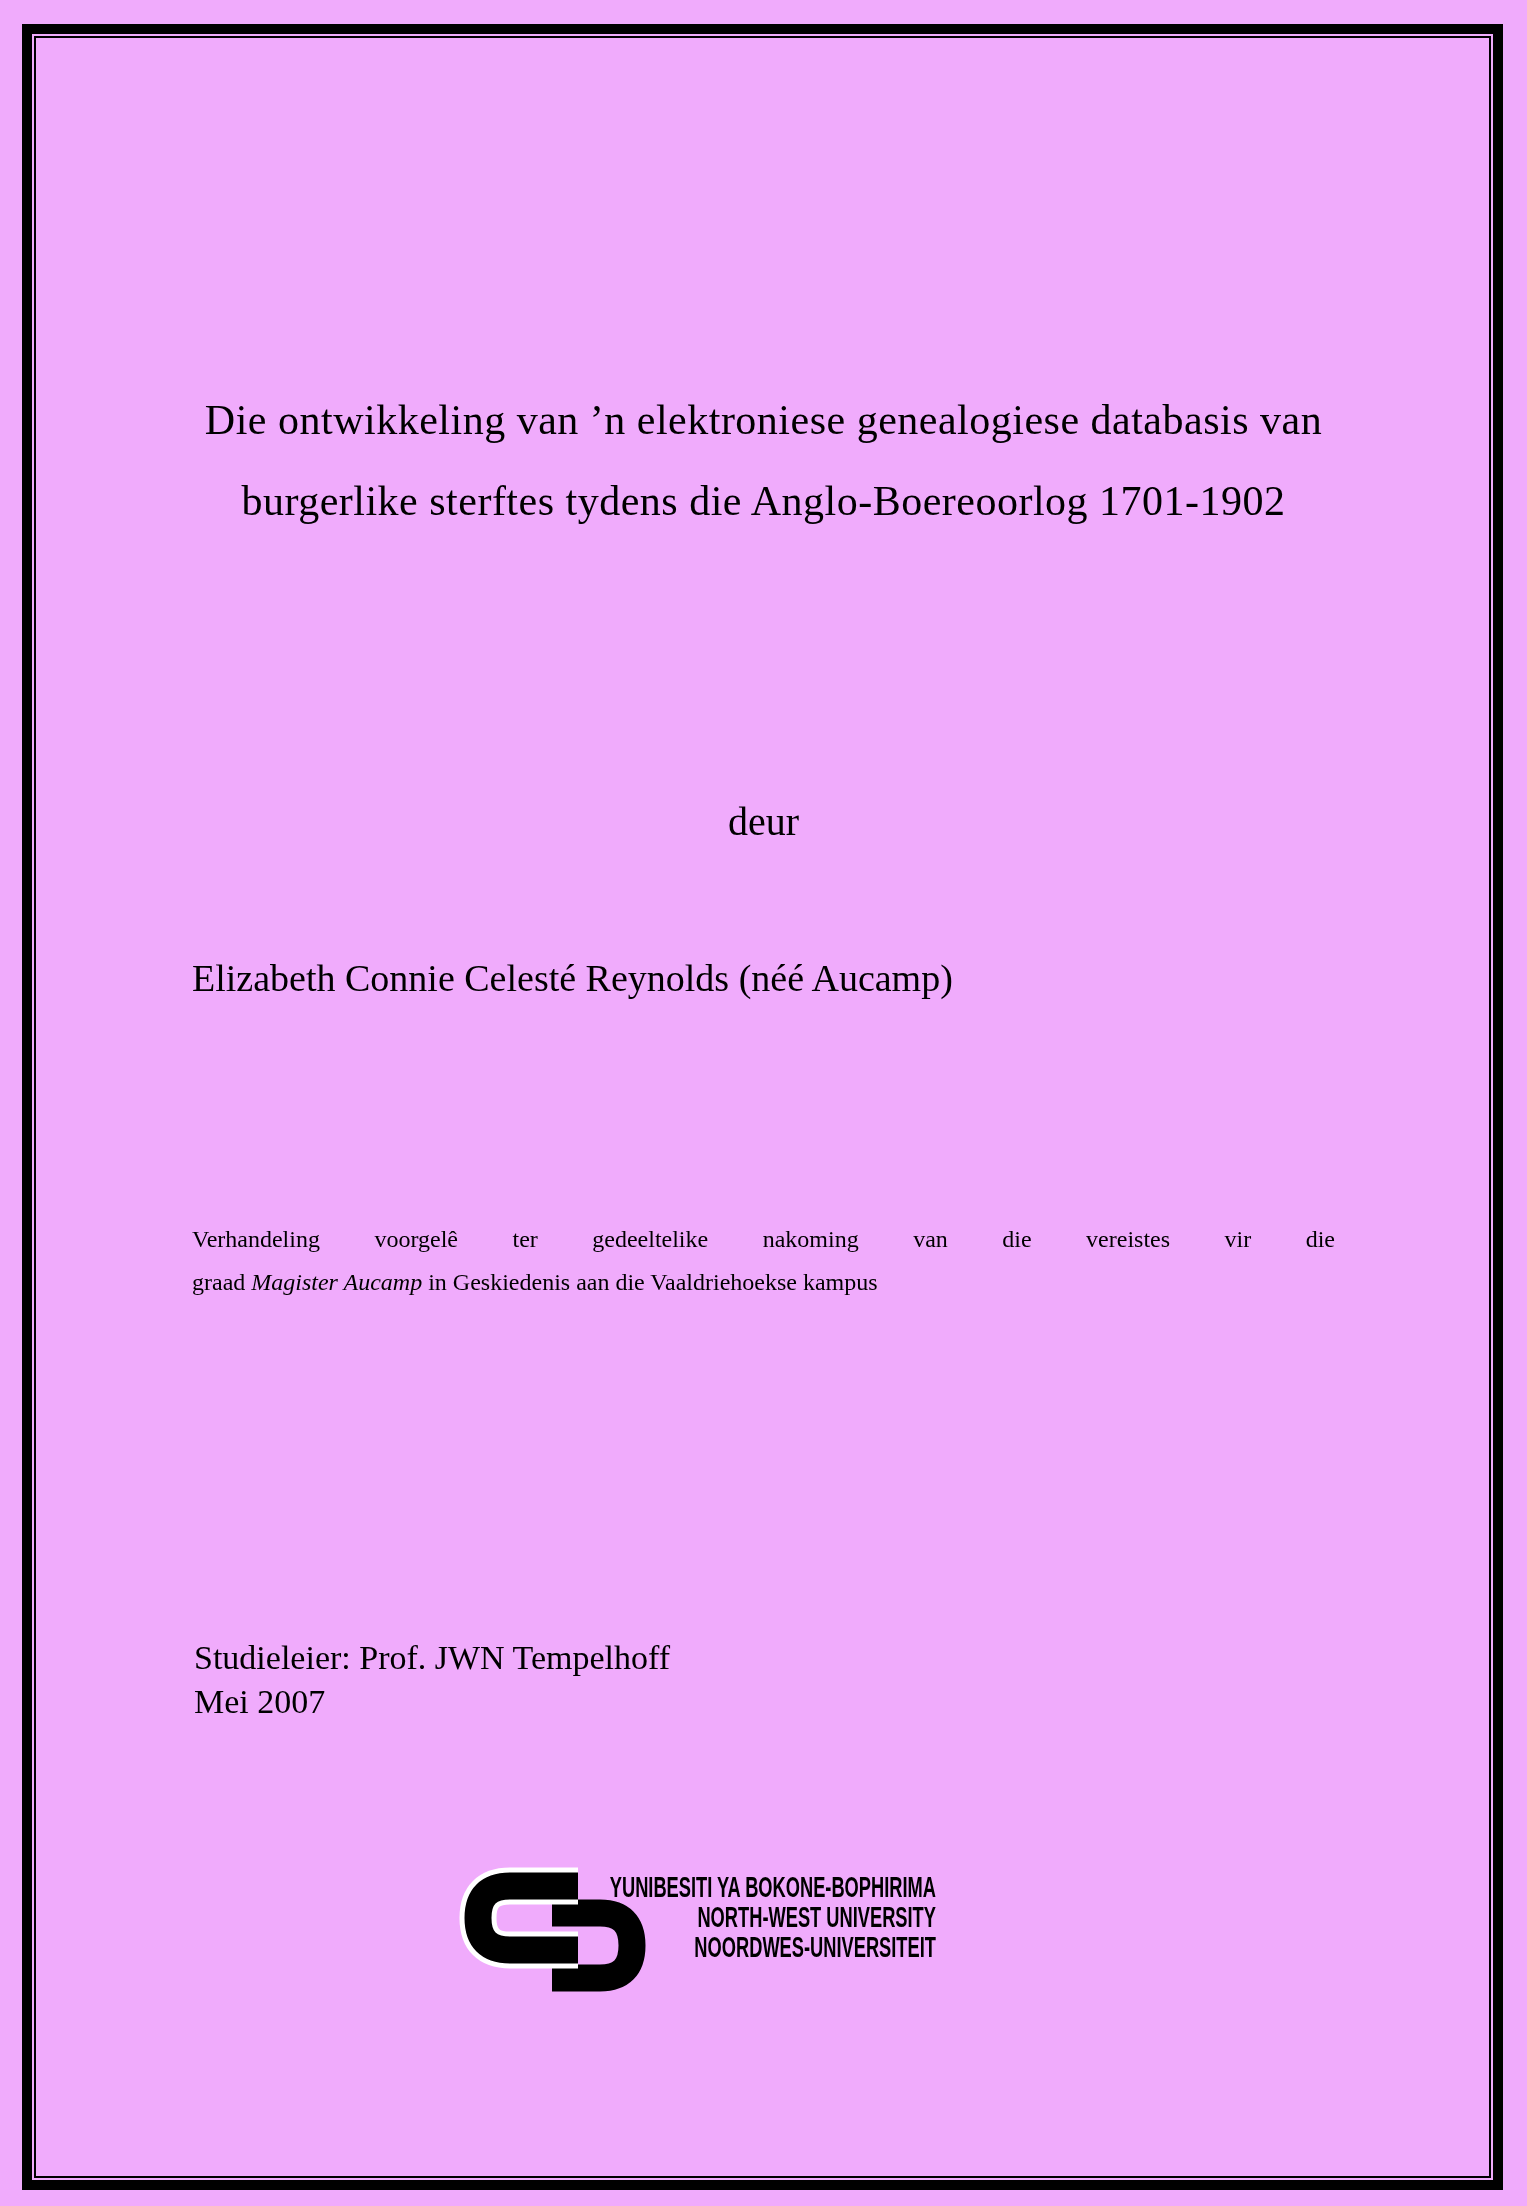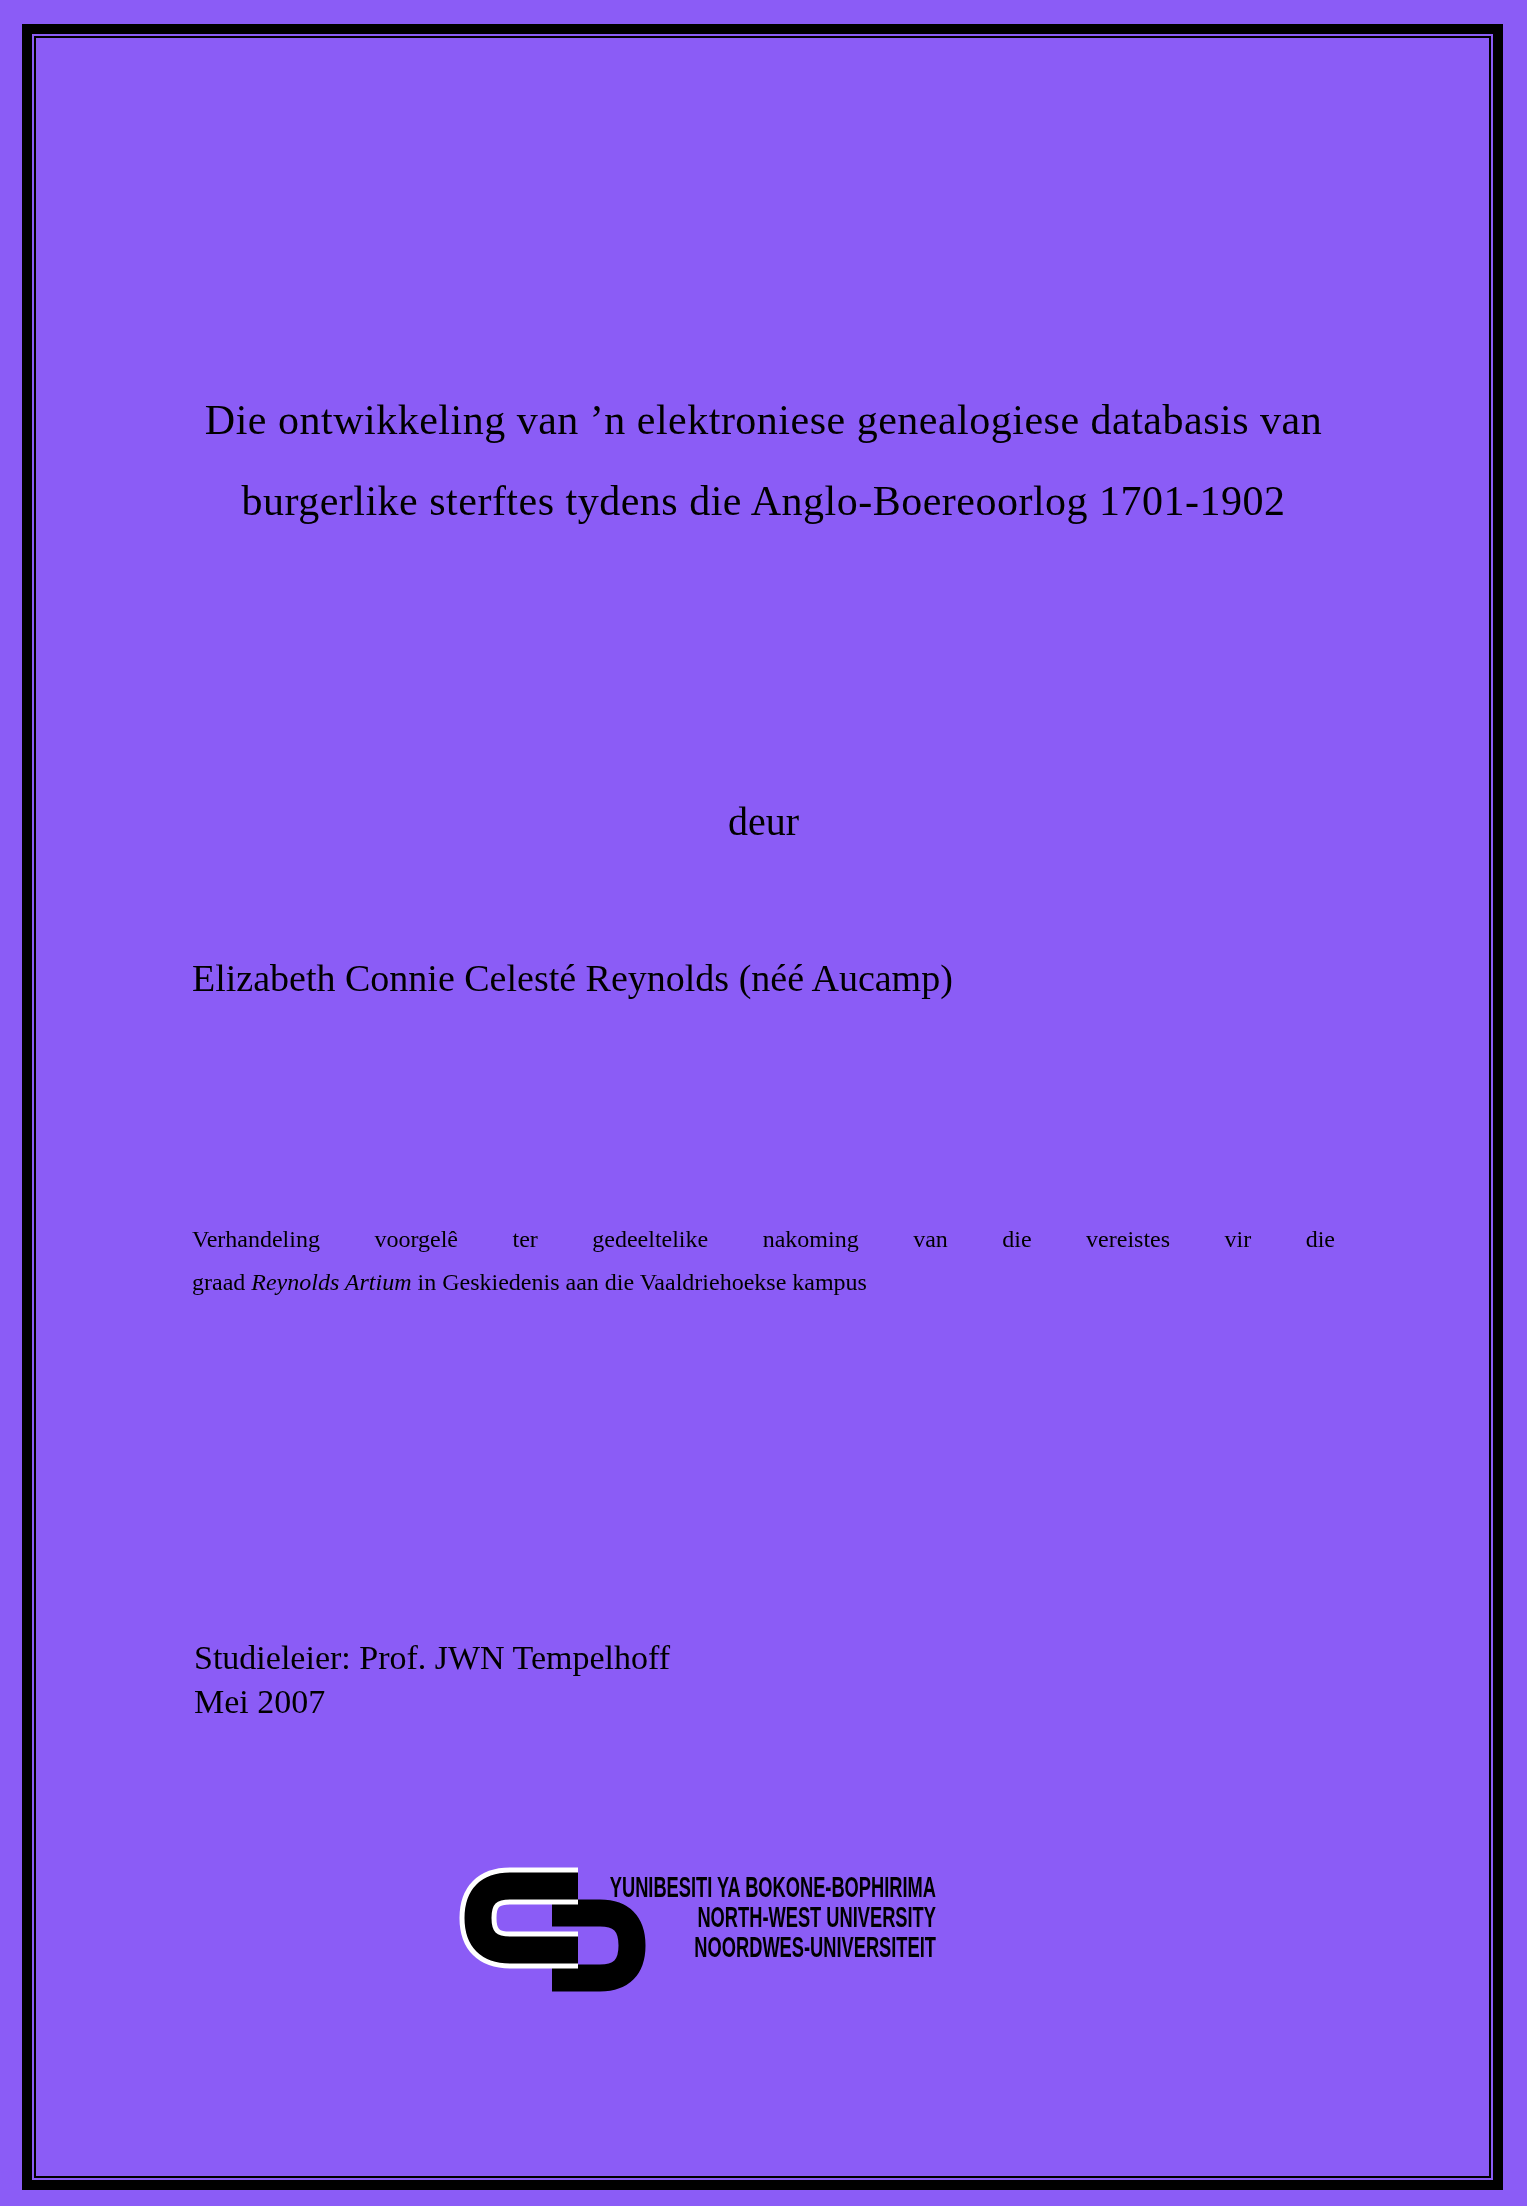--- a/index.html
+++ b/index.html
@@ -1,19 +1,19 @@
 <!DOCTYPE html>
 <html><head>
 <meta charset="utf-8">
 <style>
   html,body{margin:0;padding:0;background:#ffffff;}
   .page{
     position:relative;
     width:1527px;height:2206px;
-    background:#8b5cf6;
+    background:#f0abfc;
     color:#000;
     font-family:"Liberation Serif","DejaVu Serif",serif;
     overflow:hidden;
   }
   .frame-outer{
     position:absolute;left:22px;top:24px;width:1481px;height:2166px;
     border:10px solid #000;box-sizing:border-box;
   }
   .frame-inner{
     position:absolute;left:2px;top:2px;right:2px;bottom:2px;
@@ -71,21 +71,21 @@
     <div>Die ontwikkeling van ’n elektroniese genealogiese databasis van</div>
     <div>burgerlike sterftes tydens die Anglo-Boereoorlog 1701-1902</div>
   </div>
 
   <div class="byline">deur</div>
 
   <div class="author">Elizabeth Connie Celesté Reynolds (néé Aucamp)</div>
 
   <div class="description">
     <div class="line justified">Verhandeling voorgelê ter gedeeltelike nakoming van die vereistes vir die</div>
-    <div class="line"><span>graad </span><span class="italic">Reynolds Artium</span><span> in Geskiedenis aan die Vaaldriehoekse kampus</span></div>
+    <div class="line"><span>graad </span><span class="italic">Magister Aucamp</span><span> in Geskiedenis aan die Vaaldriehoekse kampus</span></div>
   </div>
 
   <div class="supervisor-block">
     <div>Studieleier: Prof. JWN Tempelhoff</div>
     <div>Mei 2007</div>
   </div>
 
   <div class="logo">
     <svg class="logo-mark" viewBox="0 0 195 135" xmlns="http://www.w3.org/2000/svg" aria-hidden="true">
 

